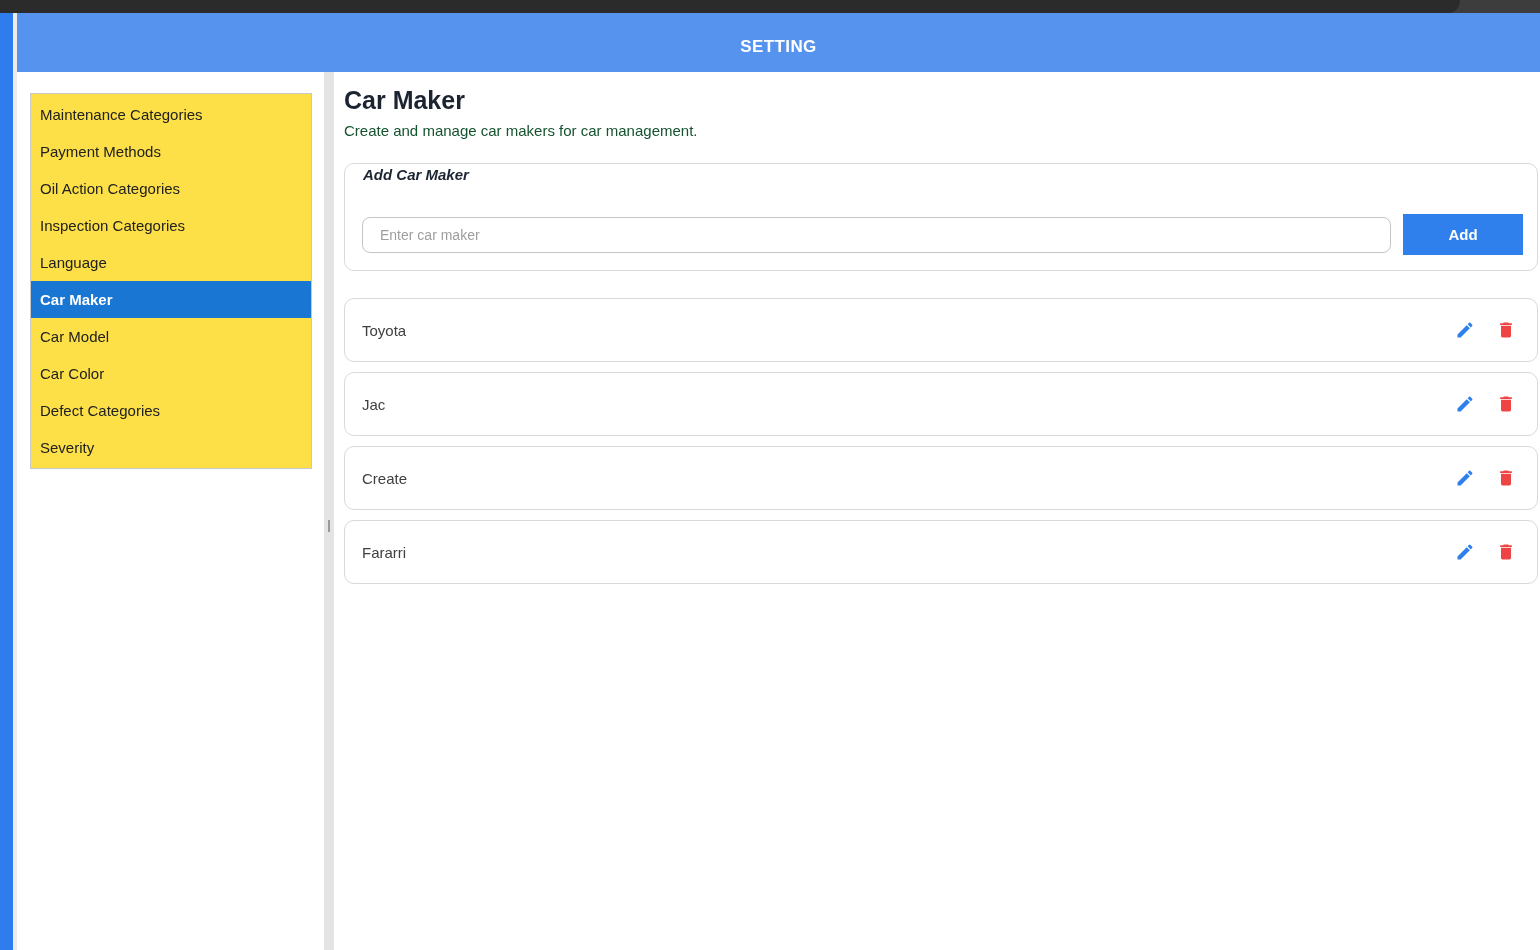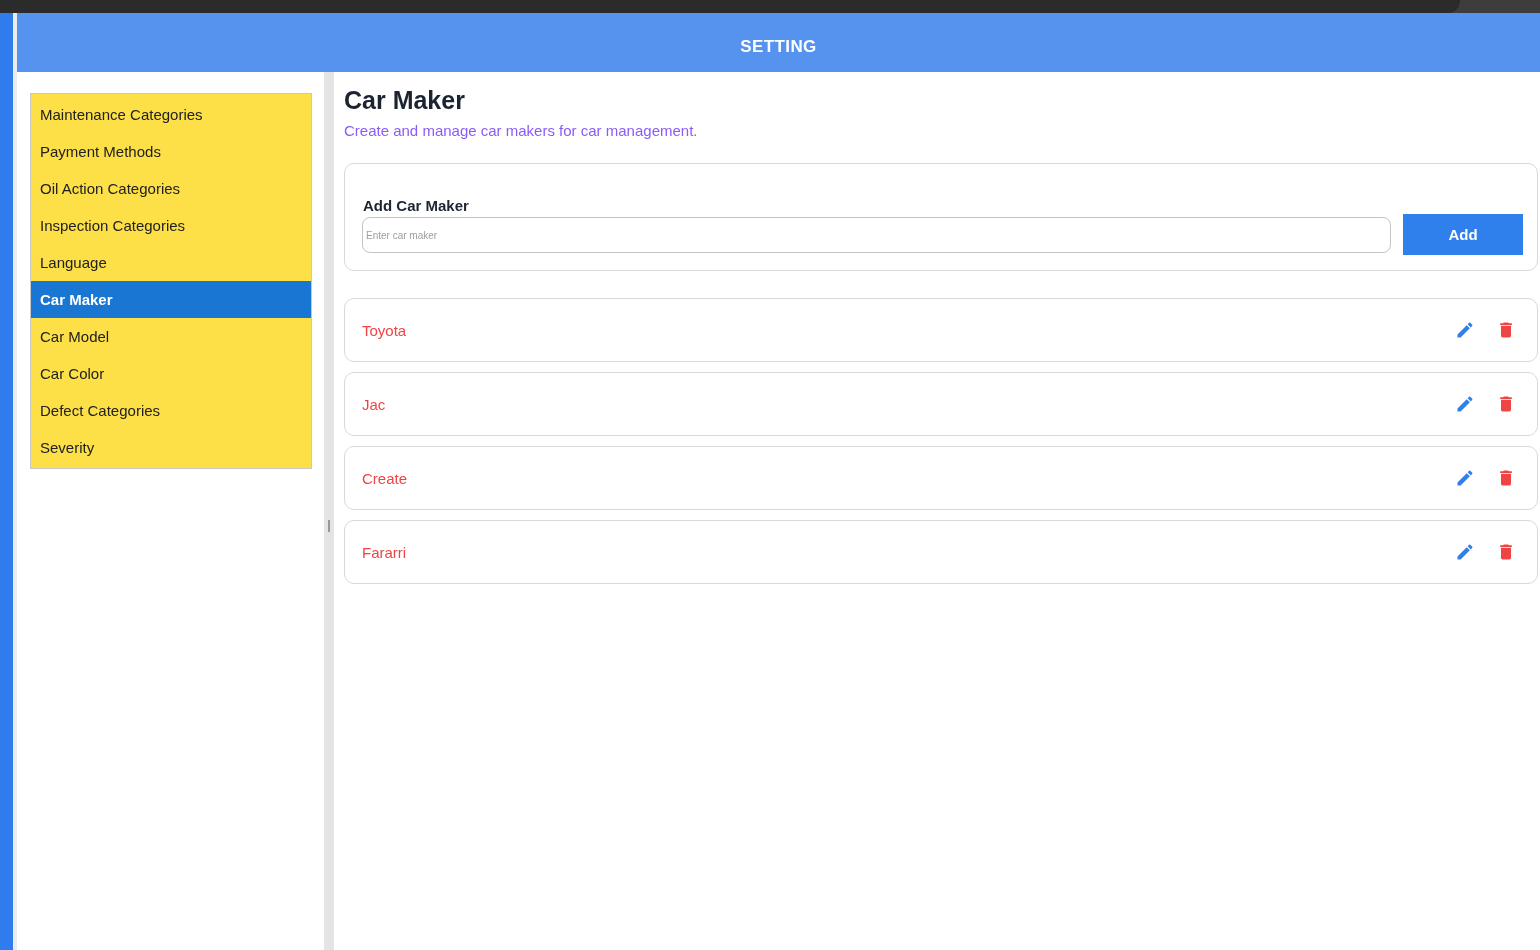--- a/index.html
+++ b/index.html
@@ -75,37 +75,37 @@
     font-weight: 600;
   }
 
   
   .page-title {
     position: absolute; left: 344px; top: 86px; margin: 0;
     font-size: 25px; font-weight: 700; color: #1b2430;
   }
   .page-subtitle {
     position: absolute; left: 344px; top: 122px; margin: 0;
-    font-size: 15px; color: #8b5cf6;
+    font-size: 15px; color: #14532d;
   }
 
   .add-card {
     position: absolute; left: 344px; top: 163px; width: 1194px; height: 108px;
     border: 1px solid #d9d9d9; border-radius: 10px;
     background: #ffffff;
   }
   .add-card-label {
-    position: absolute; left: 18px; top: 33px;
-    font-size: 15px; font-weight: 700; color: #1c2533;
+    position: absolute; left: 18px; top: 2px;
+    font-size: 15px; font-weight: 700; color: #1c2533; font-style: italic;
   }
   .add-input {
     position: absolute; left: 17px; top: 53px; width: 1029px; height: 36px;
     border: 1px solid #c4c4c4; border-radius: 8px;
-    padding: 0 3px;
-    font-size: 10px; color: #333333;
+    padding: 0 17px;
+    font-size: 14px; color: #333333;
     font-family: "Liberation Sans", sans-serif;
     outline: none;
   }
   .add-input::placeholder { color: #9e9e9e; }
   .add-btn {
     position: absolute; left: 1058px; top: 50px; width: 120px; height: 41px;
     background: #2f80ed; color: #ffffff;
     border: none; border-radius: 0;
     font-size: 15px; font-weight: 700;
     font-family: "Liberation Sans", sans-serif;
@@ -118,21 +118,21 @@
   }
   .maker-row {
     height: 64px;
     border: 1px solid #d9d9d9; border-radius: 10px;
     background: #ffffff;
     display: flex; align-items: center;
     padding: 0 20px 0 17px;
   }
   .maker-name {
     flex: 1;
-    font-size: 15px; color: #ef4444;
+    font-size: 15px; color: #404040;
   }
   .row-actions {
     display: flex; align-items: center; gap: 19px;
   }
   .icon-btn {
     background: none; border: none; padding: 0; margin: 0;
     width: 22px; height: 22px;
     display: flex; align-items: center; justify-content: center;
     cursor: pointer;
   }

